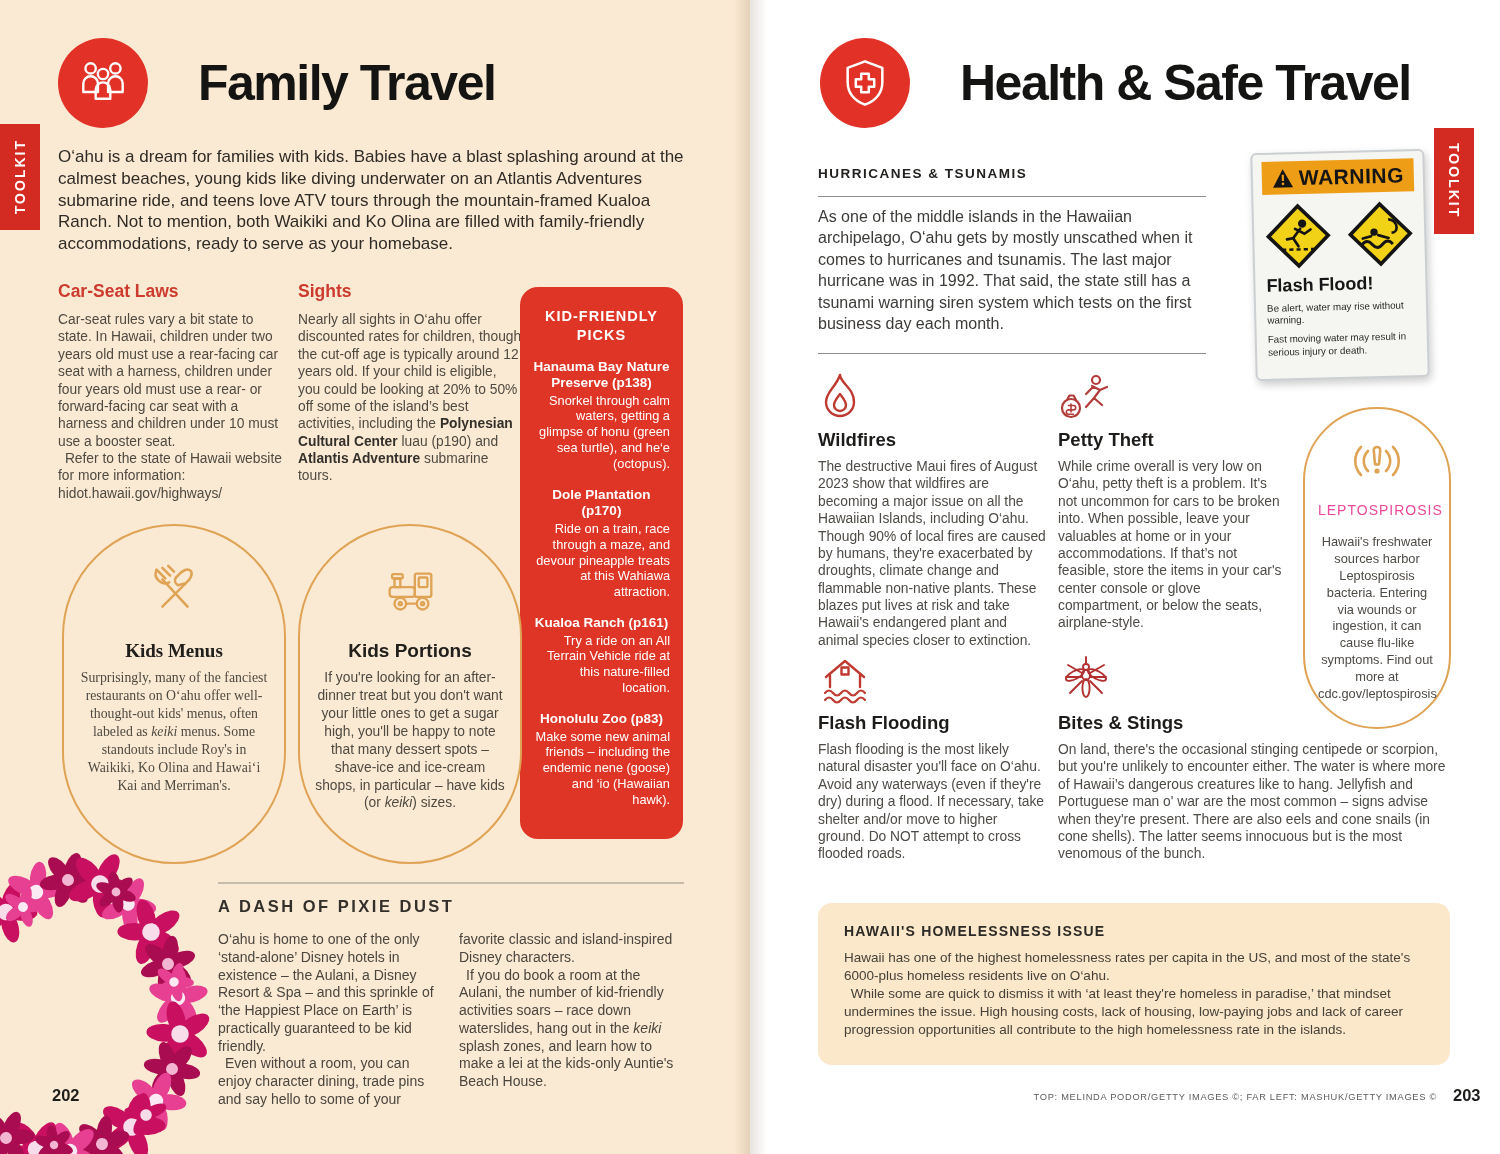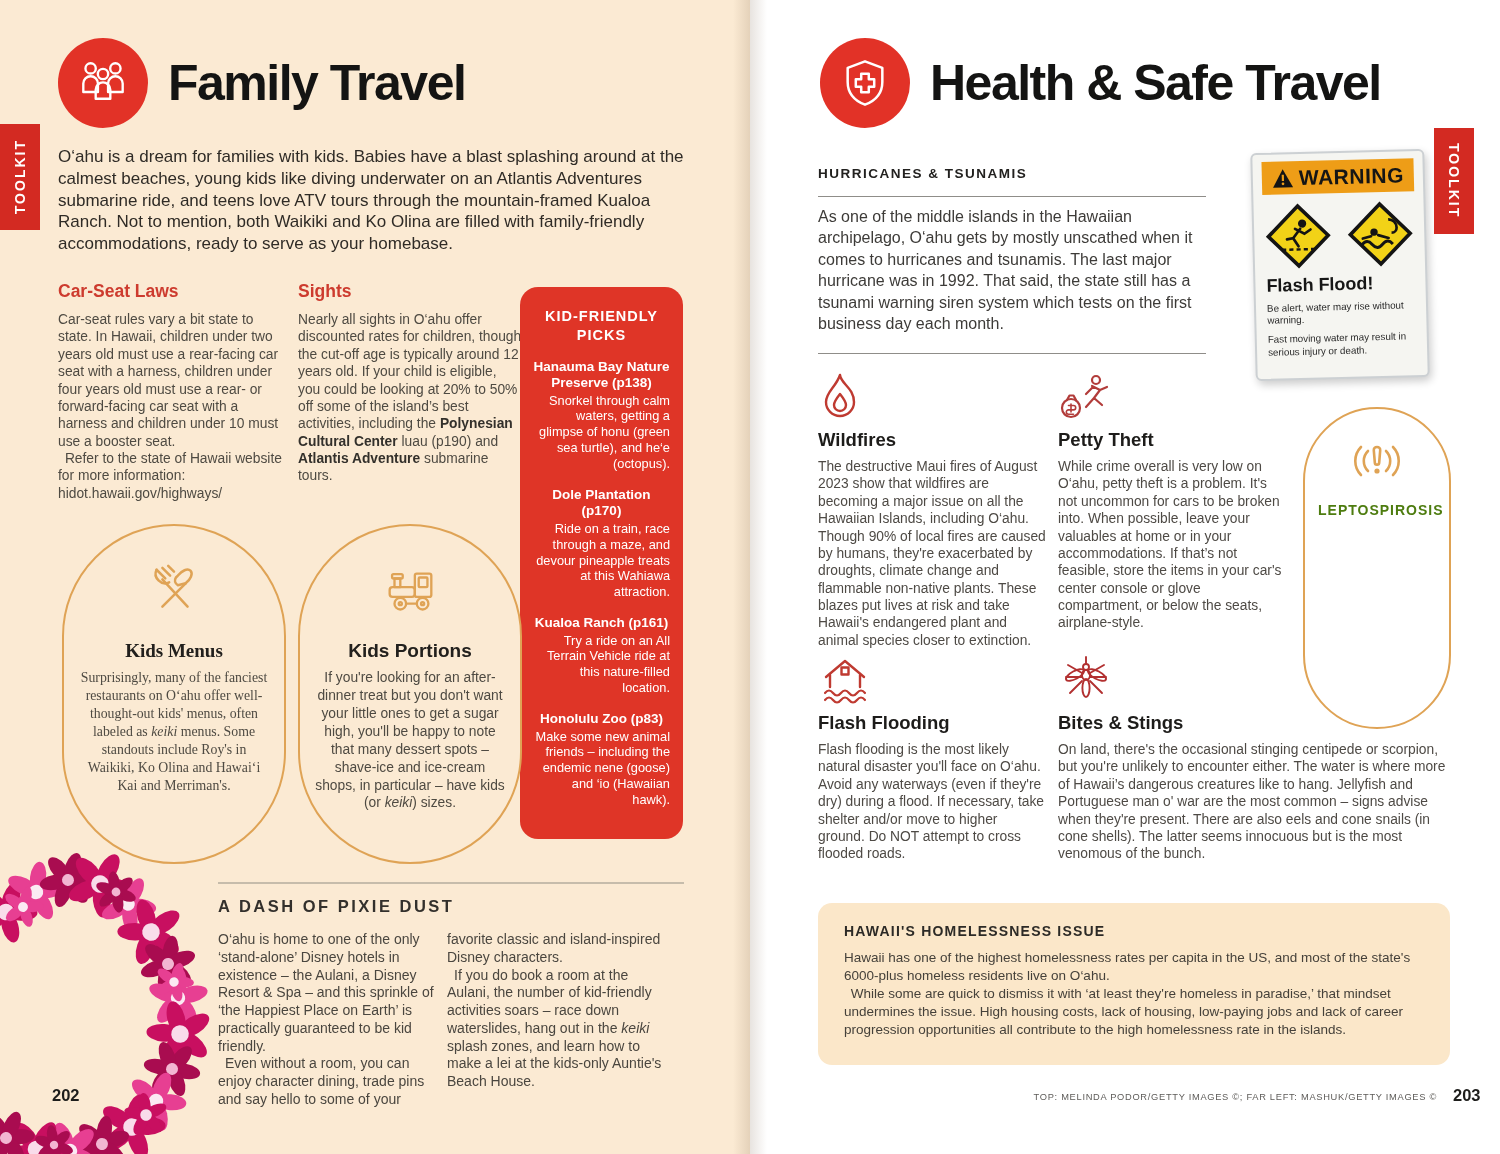--- a/index.html
+++ b/index.html
@@ -15,21 +15,21 @@
          display:flex; align-items:center; justify-content:center; z-index:6; }
   .tab-left  { left:0; top:124px; }
   .tab-right { right:26px; top:128px; }
   .tab span { writing-mode:vertical-rl; font-weight:bold; font-size:14px; letter-spacing:2px; }
   .tab-left span { transform:rotate(180deg); }
 
   
   .hdr { position:absolute; display:flex; align-items:center; gap:20px; }
   .hdr-circle { width:90px; height:90px; border-radius:50%; background:#e23227;
                 display:flex; align-items:center; justify-content:center; flex:0 0 auto; }
-  .hdr-title { font-size:50px; font-weight:600; letter-spacing:-1.5px; color:#141413; white-space:nowrap; }
+  .hdr-title { font-size:50px; font-weight:600; letter-spacing:-1.5px; color:#141413; white-space:nowrap;margin-left:30px; }
   .hdr-left  { left:58px;  top:38px; }
   .hdr-right { left:820px; top:38px; }
 
   .intro { position:absolute; color:#2f2b26; }
   .intro-left  { left:58px;  top:146px; width:648px; font-size:17px;  line-height:1.28; }
   .intro-right { left:818px; top:206px; width:400px; font-size:16px;  line-height:1.34; color:#3d3b38;}
 
   .seclabel { position:absolute; font-size:13.5px; font-weight:bold; letter-spacing:1.5px; color:#22211f; }
   .rule { position:absolute; border-top:1.5px solid #8f8d89; }
 
@@ -53,38 +53,38 @@
   .oval { position:absolute; width:224px; height:340px; border:2px solid #dfa355; border-radius:118px;
           padding:36px 14px 0; text-align:center; }
   .oval-1 { left:62px;  top:524px;font-family:Liberation Serif, serif; }
   .oval-2 { left:298px; top:524px; }
   .oval h4 { font-size:19px; font-weight:bold; color:#22201d; margin:12px 0 7px; }
   .ovalbody { font-size:13.8px; line-height:1.3; color:#4e4a42; }
 
   
   .pixie { position:absolute; left:218px; top:882px; width:466px; border-top:2px solid #c6bcab; padding-top:13px; }
   .pixie h3 { font-size:16.5px; font-weight:bold; letter-spacing:2.5px; color:#33302c; margin-bottom:15px; }
-  .pixie-cols { display:flex; gap:8px; }
+  .pixie-cols { display:flex; gap:20px; }
   .pixie-col { width:221px; font-size:14px; line-height:1.27; color:#4a463f; white-space:pre-line; }
 
   .pagenum { position:absolute; font-size:16.5px; font-weight:bold; color:#1d1d1b; z-index:5; }
   .pn-left  { left:52px;  top:1086px; }
 
   .lei { position:absolute; left:-12px; top:852px; width:268px; height:302px; z-index:2; }
 
   
   .topic { position:absolute; width:230px; }
   .topic .ticon { height:50px; margin-bottom:7px; }
   .topic h4 { font-size:18.5px; font-weight:bold; color:#1d1c1a; margin-bottom:7px; }
   .tbody { font-size:13.8px; line-height:1.26; color:#4e4a45; }
 
   
   .pill { position:absolute; left:1303px; top:407px; width:148px; height:322px; border:2px solid #dfa355;
           border-radius:80px; text-align:center; padding:30px 13px 0; }
-  .pill h4 { font-size:14px; font-weight:bold; letter-spacing:1px; color:#4d7c0f; margin:13px 0 16px; }
+  .pill h4 { font-size:14px; font-weight:normal; letter-spacing:1px; color:#ec4899; margin:13px 0 16px; }
   .pillbody { font-size:12.8px; line-height:1.32; color:#4e4a45; }
 
   
   .homeless { position:absolute; left:818px; top:903px; width:632px; height:162px; background:#fbe7c9;
               border-radius:14px; padding:20px 26px; }
   .homeless h4 { font-size:14px; font-weight:bold; letter-spacing:1.2px; color:#2c2a26; margin-bottom:10px; }
   .homeless .hbody { font-size:13.5px; line-height:1.34; color:#45413a; white-space:pre-line; }
 
   
   .wsign { position:absolute; left:1253px; top:151px; width:174px; height:228px; background:#f5f5f1;
@@ -366,20 +366,21 @@
         <svg width="58" height="46" viewBox="0 0 58 46" fill="none" stroke="#dfa355" stroke-width="2.6" stroke-linecap="round">
           <path d="M13 8 a20 20 0 0 0 0 28"></path>
           <path d="M20 12 a14 14 0 0 0 0 20"></path>
           <path d="M45 8 a20 20 0 0 1 0 28"></path>
           <path d="M38 12 a14 14 0 0 1 0 20"></path>
           <path d="M29 8 c2 0 3.4 1.4 3.2 3.4 l-1 12 a2.2 2.2 0 0 1 -4.4 0 l-1 -12 C25.6 9.4 27 8 29 8 z"></path>
           <circle cx="29" cy="32" r="2.6" fill="#dfa355" stroke="none"></circle>
         </svg>
       </span>
       <h4>LEPTOSPIROSIS</h4>
+      <p class="pillbody">Hawaii's freshwater sources harbor Leptospirosis bacteria. Entering via wounds or ingestion, it can cause flu-like symptoms. Find out more at cdc.gov/leptospirosis</p>
     </div>
 
     <div class="homeless" style="left:68px;">
       <h4>HAWAII'S HOMELESSNESS ISSUE</h4>
       <p class="hbody">Hawaii has one of the highest homelessness rates per capita in the US, and most of the state's 6000-plus homeless residents live on O‘ahu.
  While some are quick to dismiss it with ‘at least they're homeless in paradise,’ that mindset undermines the issue. High housing costs, lack of housing, low-paying jobs and lack of career progression opportunities all contribute to the high homelessness rate in the islands.</p>
     </div>
 
     <div class="credits" style="left:247px;">TOP: MELINDA PODOR/GETTY IMAGES ©; FAR LEFT: MASHUK/GETTY IMAGES ©</div>
     <div class="pagenum" style="left:703px; top:1086px;text-align:right;">203</div>

